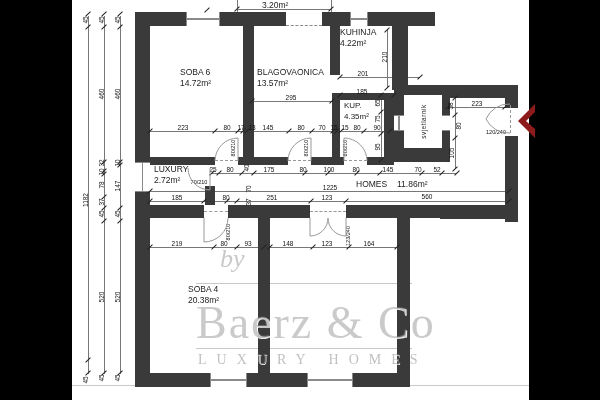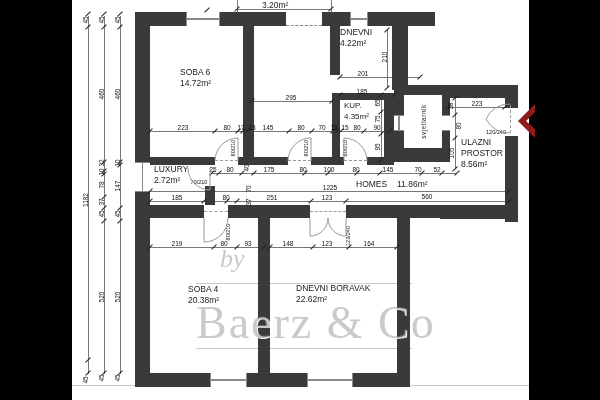--- a/index.html
+++ b/index.html
@@ -266,49 +266,45 @@
       <div class="doorlbl rot" style="left: 228px; top: 232px;">80/210</div>
       <div class="doorlbl rot" style="left: 348px; top: 236px;">123/240</div>
       <div class="doorlbl" style="left: 199px; top: 182px;">70/210</div>
       <div class="doorlbl" style="left: 496px; top: 132px;">120/240</div>
     </div>
 
   <div class="room-label" style="left:180px;top:67px">
     <span>SOBA 6</span>
     <span class="area">14.72m²</span>
   </div>
+  <div class="room-label" style="left:257px;top:67px">
+    <span>BLAGOVAONICA</span>
+    <span class="area">13.57m²</span>
+  </div>
   <div class="room-label" style="left:340px;top:27px">
-    <span>DNEVNI</span>
+    <span>KUHINJA</span>
     <span class="area">4.22m²</span>
   </div>
   <div class="room-label" style="left:344px;top:100px;font-size:8px">
     <span>KUP.</span>
     <span class="area">4.35m²</span>
   </div>
   <div class="room-label" style="left:154px;top:164px">
     <span>LUXURY</span>
     <span class="area">2.72m²</span>
   </div>
   <div class="room-label" style="left:356px;top:179px">
     <span>HOMES</span>
   </div>
   <div class="room-label" style="left:397px;top:179px">
     <span>11.86m²</span>
   </div>
-  <div class="room-label" id="ulazni-label" style="left:461px;top:137px">
-    <span>ULAZNI PROSTOR</span>
-    <span class="area">8.56m²</span>
-  </div>
   <div class="room-label" style="left:188px;top:284px">
     <span>SOBA 4</span>
     <span class="area">20.38m²</span>
-  </div>
-  <div class="room-label" style="left:296px;top:283px">
-    <span>DNEVNI BORAVAK</span>
-    <span class="area">22.62m²</span>
   </div>
   <div class="room-label" style="left:262px;top:0px">
     <span>3.20m²</span>
   </div>
   <div id="svjetlarnik-box">
     <span>svjetlarnik</span>
   </div>
 
   <svg id="arcs" width="600" height="400">
     <g fill="none" stroke="#999" stroke-width="1">
@@ -322,14 +318,15 @@
       <path d="M486,119 A25,25 0 0 1 510,104 M486,119 A25,25 0 0 0 510,133"></path>
     </g>
   </svg>
 
   <svg id="entry-arrow" width="24" height="40" viewBox="0 0 24 40">
     <path d="M21,2 L4,19 L21,36 L21,27 L12,19 L21,10 Z" fill="#8e1b1b"></path>
   </svg>
 
   <div class="wm" id="wm-by">by</div>
   <div class="wm" id="wm-brand">Baerz &amp; Co</div>
+  <div class="wm" id="wm-tagline">LUXURY HOMES</div>
 
 </div>
 
 </body></html>

